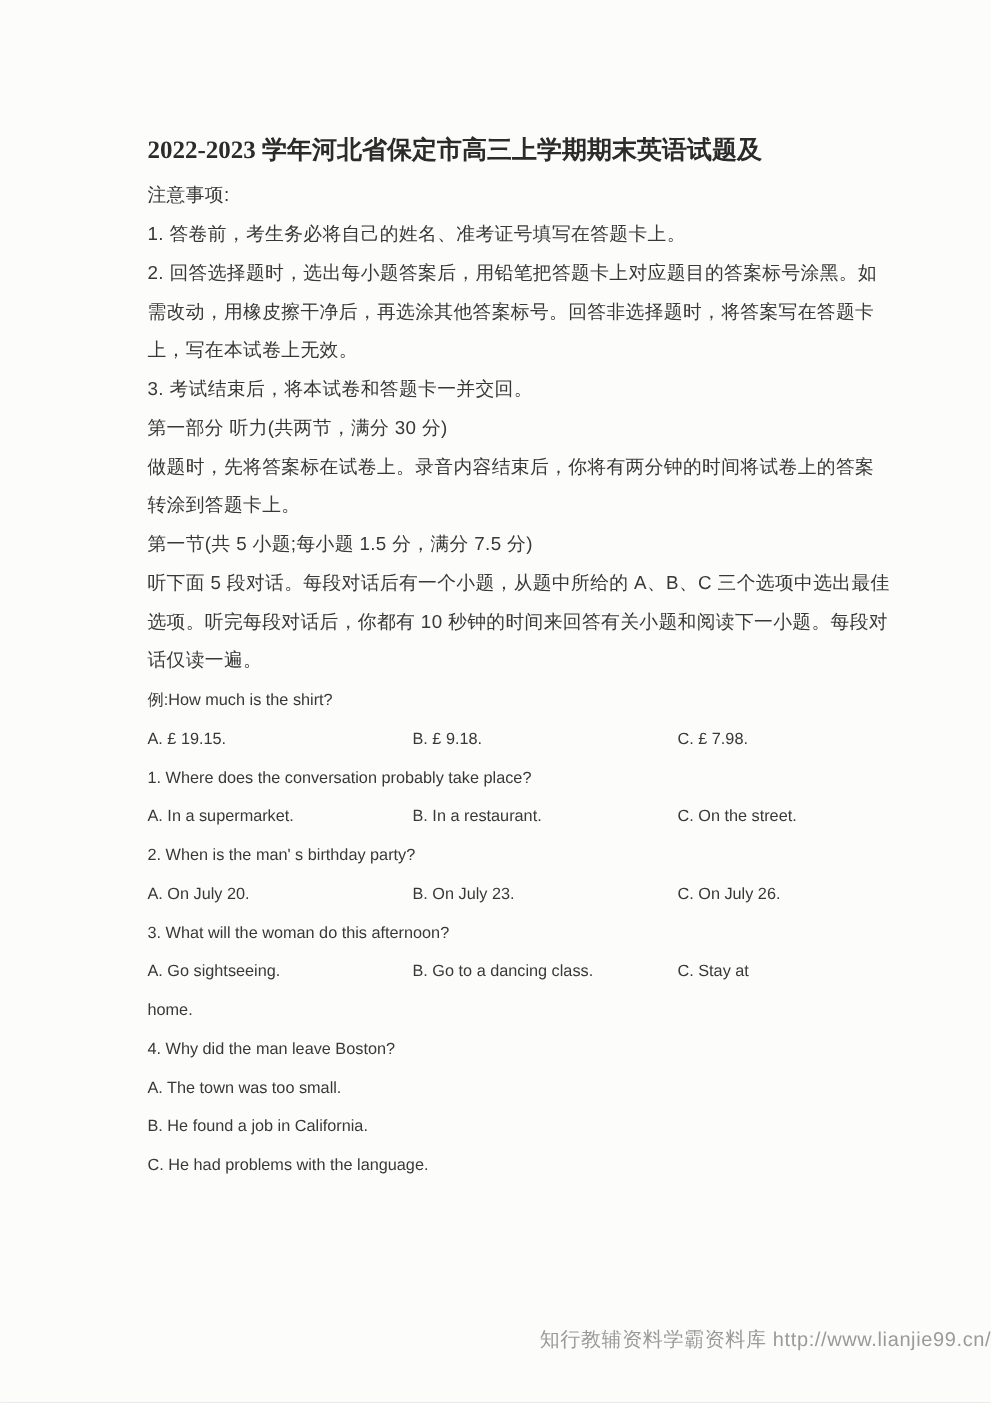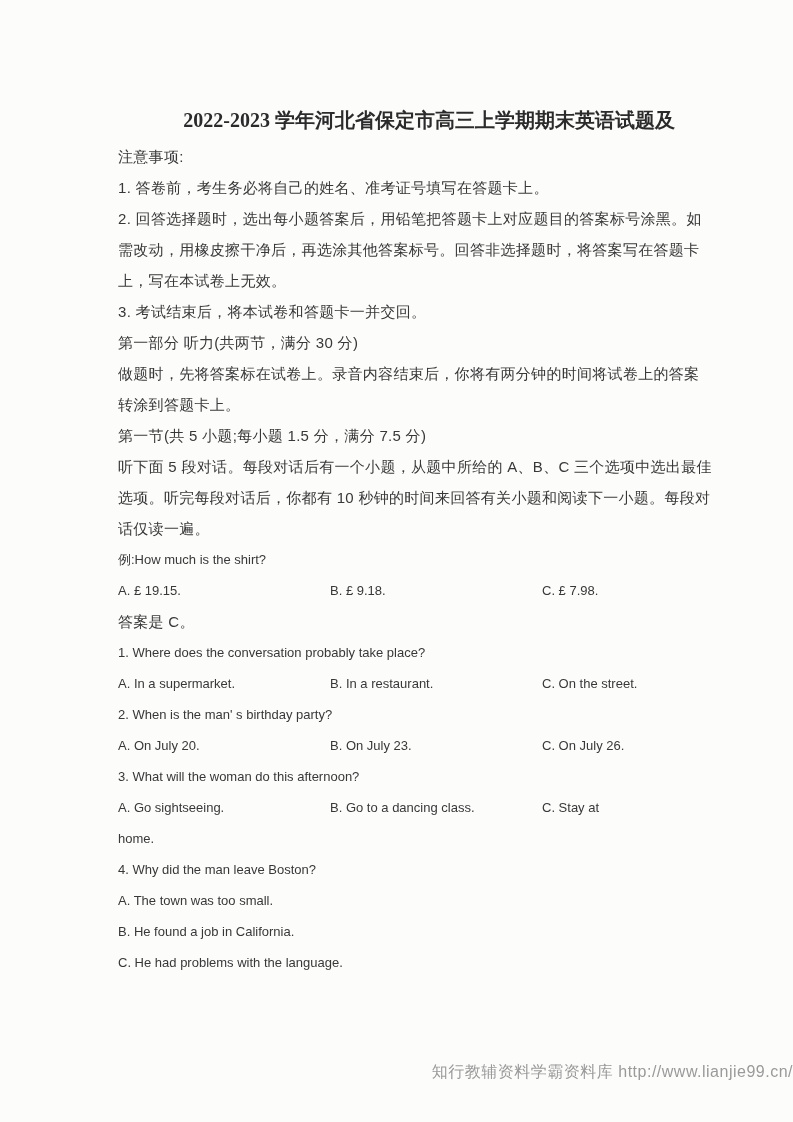--- a/index.html
+++ b/index.html
@@ -21,21 +21,21 @@
     left: 118px;
     top: 99px;
     width: 557px;
   }
   .title {
     margin: 0;
     font-family: "Liberation Serif", "DejaVu Serif", serif;
     font-weight: bold;
     font-size: 20px;
     line-height: 42px;
-    text-align: right;
+    text-align: left;
     color: #2b2b2b;
     white-space: nowrap;
   }
   .ln {
     margin: 0;
     font-family: "Liberation Sans", "DejaVu Sans", sans-serif;
     font-size: 15px;
     line-height: 31px;
     white-space: nowrap;
     color: #383838;
@@ -87,21 +87,20 @@
     <p class="ln">听下面 5 段对话。每段对话后有一个小题，从题中所给的 A、B、C 三个选项中选出最佳</p>
     <p class="ln">选项。听完每段对话后，你都有 10 秒钟的时间来回答有关小题和阅读下一小题。每段对</p>
     <p class="ln">话仅读一遍。</p>
 
     <p class="ln en">例:How much is the shirt?</p>
     <div class="ln en opts">
       <span class="cell-a">A. £ 19.15.</span>
       <span class="cell-b">B. £ 9.18.</span>
       <span class="cell-c">C. £ 7.98.</span>
     </div>
-    <p class="ln">答案是 C。</p>
 
     <p class="ln en">1. Where does the conversation probably take place?</p>
     <div class="ln en opts">
       <span class="cell-a">A. In a supermarket.</span>
       <span class="cell-b">B. In a restaurant.</span>
       <span class="cell-c">C. On the street.</span>
     </div>
 
     <p class="ln en">2. When is the man' s birthday party?</p>
     <div class="ln en opts">

